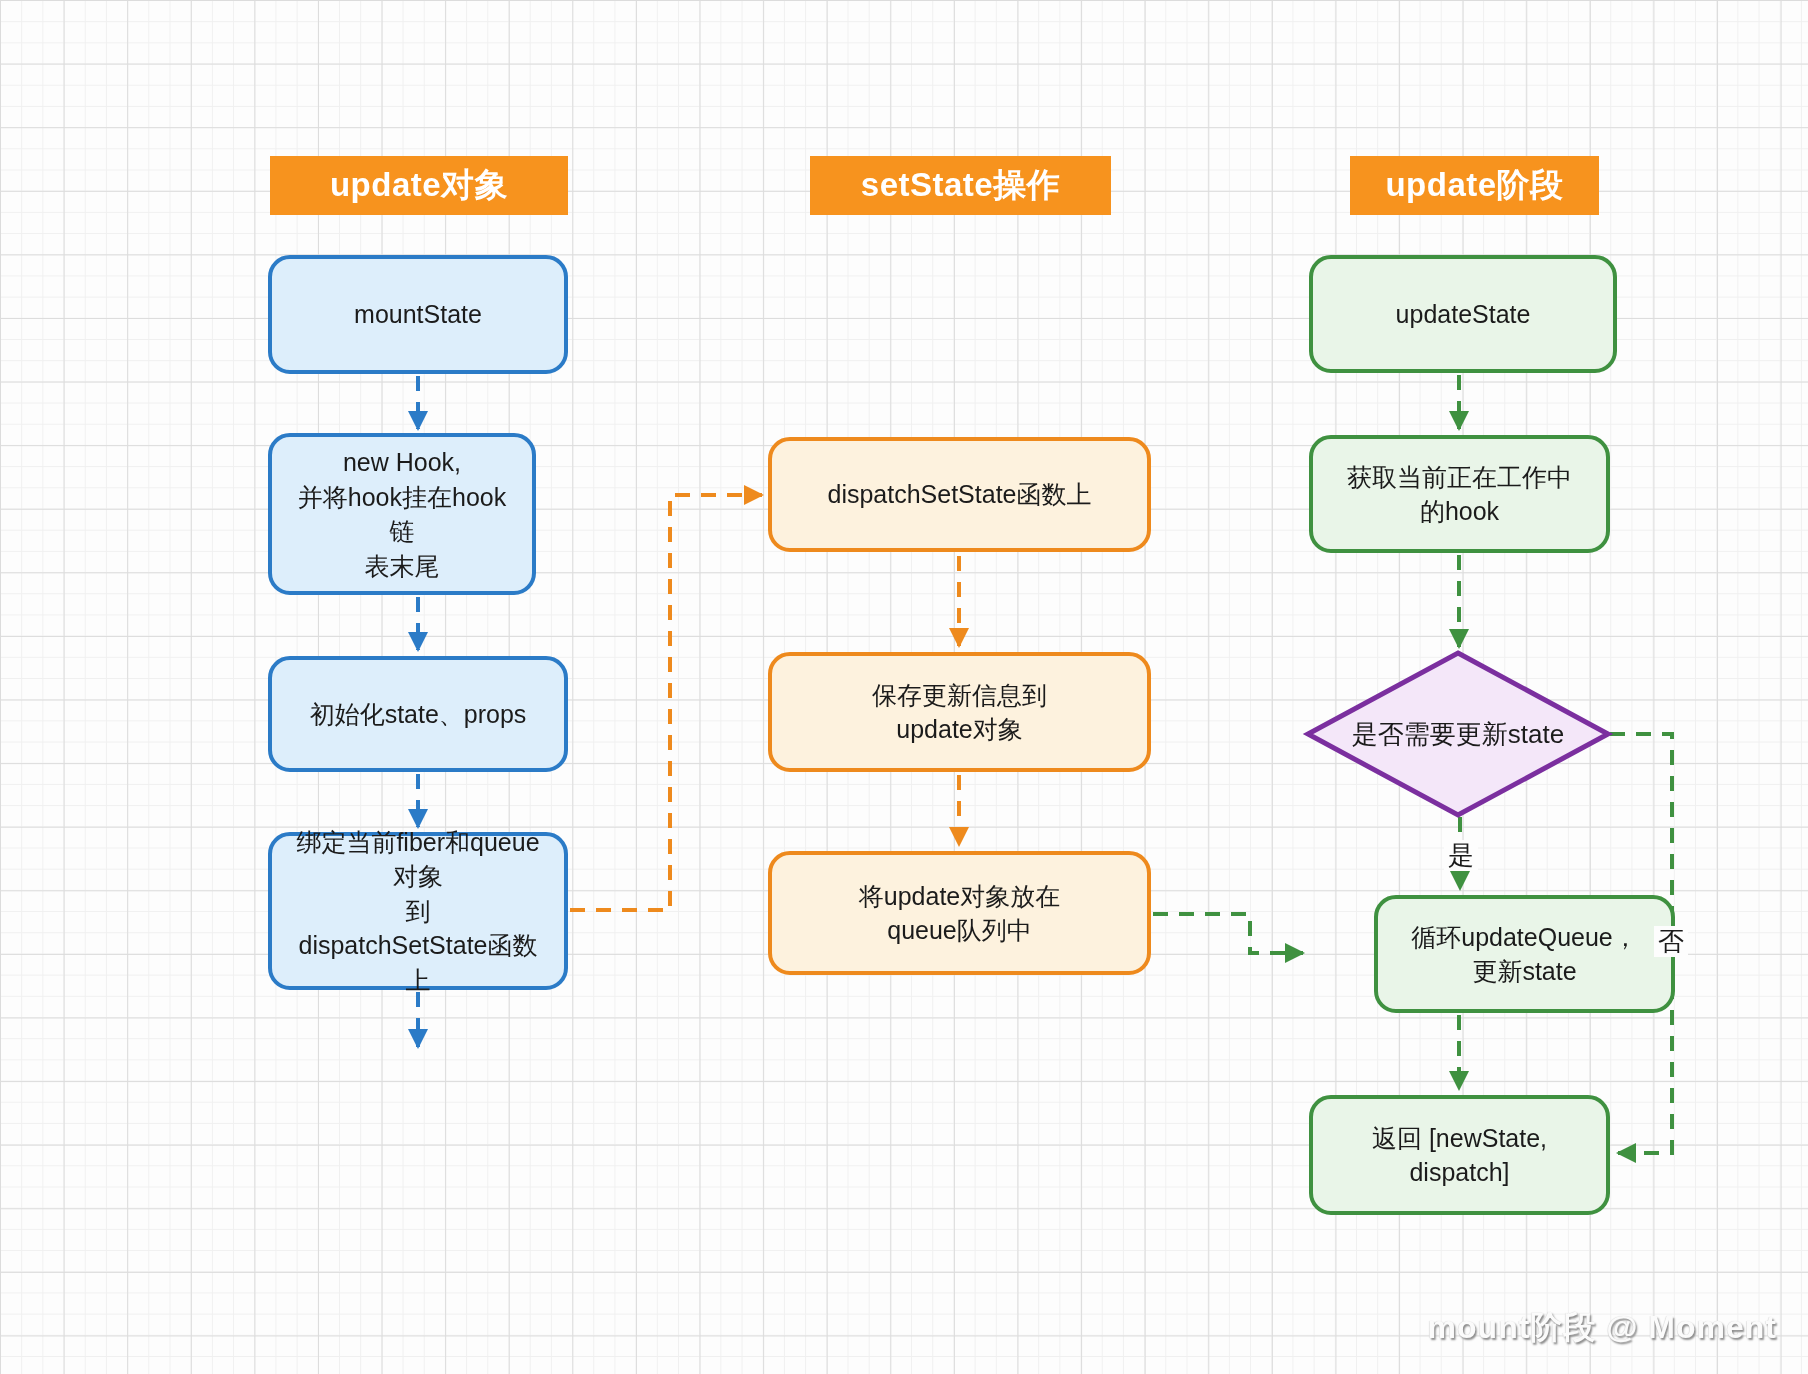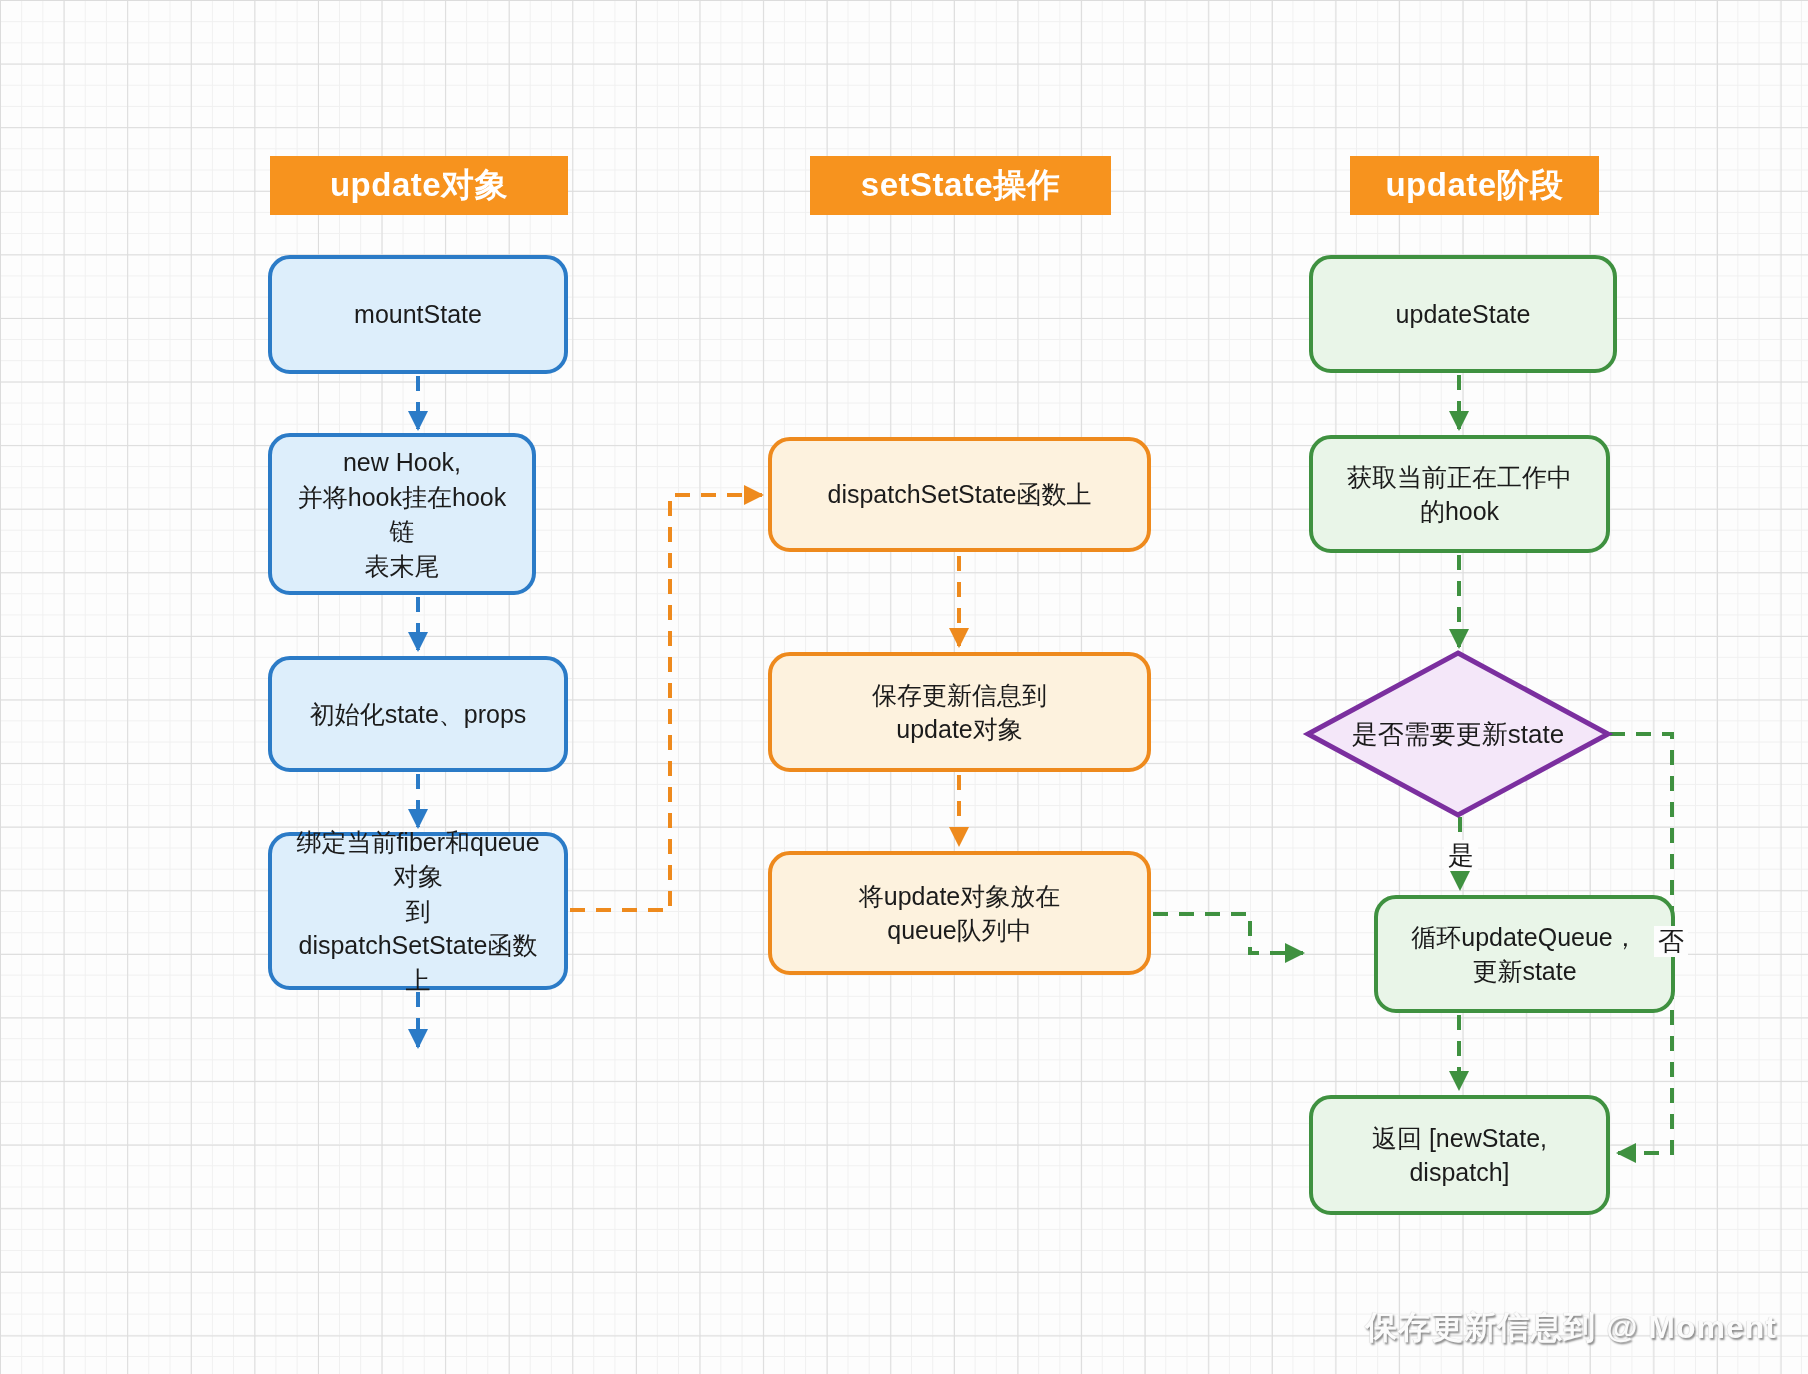--- a/index.html
+++ b/index.html
@@ -134,14 +134,14 @@
   <div class="node green p-u2">获取当前正在工作中
 的hook</div>
   <div class="node green p-u3">循环updateQueue，
 更新state</div>
   <div class="node green p-u4">返回 [newState, dispatch]</div>
 
   <div class="diamond-label">是否需要更新state</div>
   <div class="edge-label p-yes">是</div>
   <div class="edge-label p-no">否</div>
 
-  <div class="watermark">保存更新信息到 @ Moment</div>
+  <div class="watermark">mount阶段 @ Moment</div>
 </div>
 
 </body></html>

